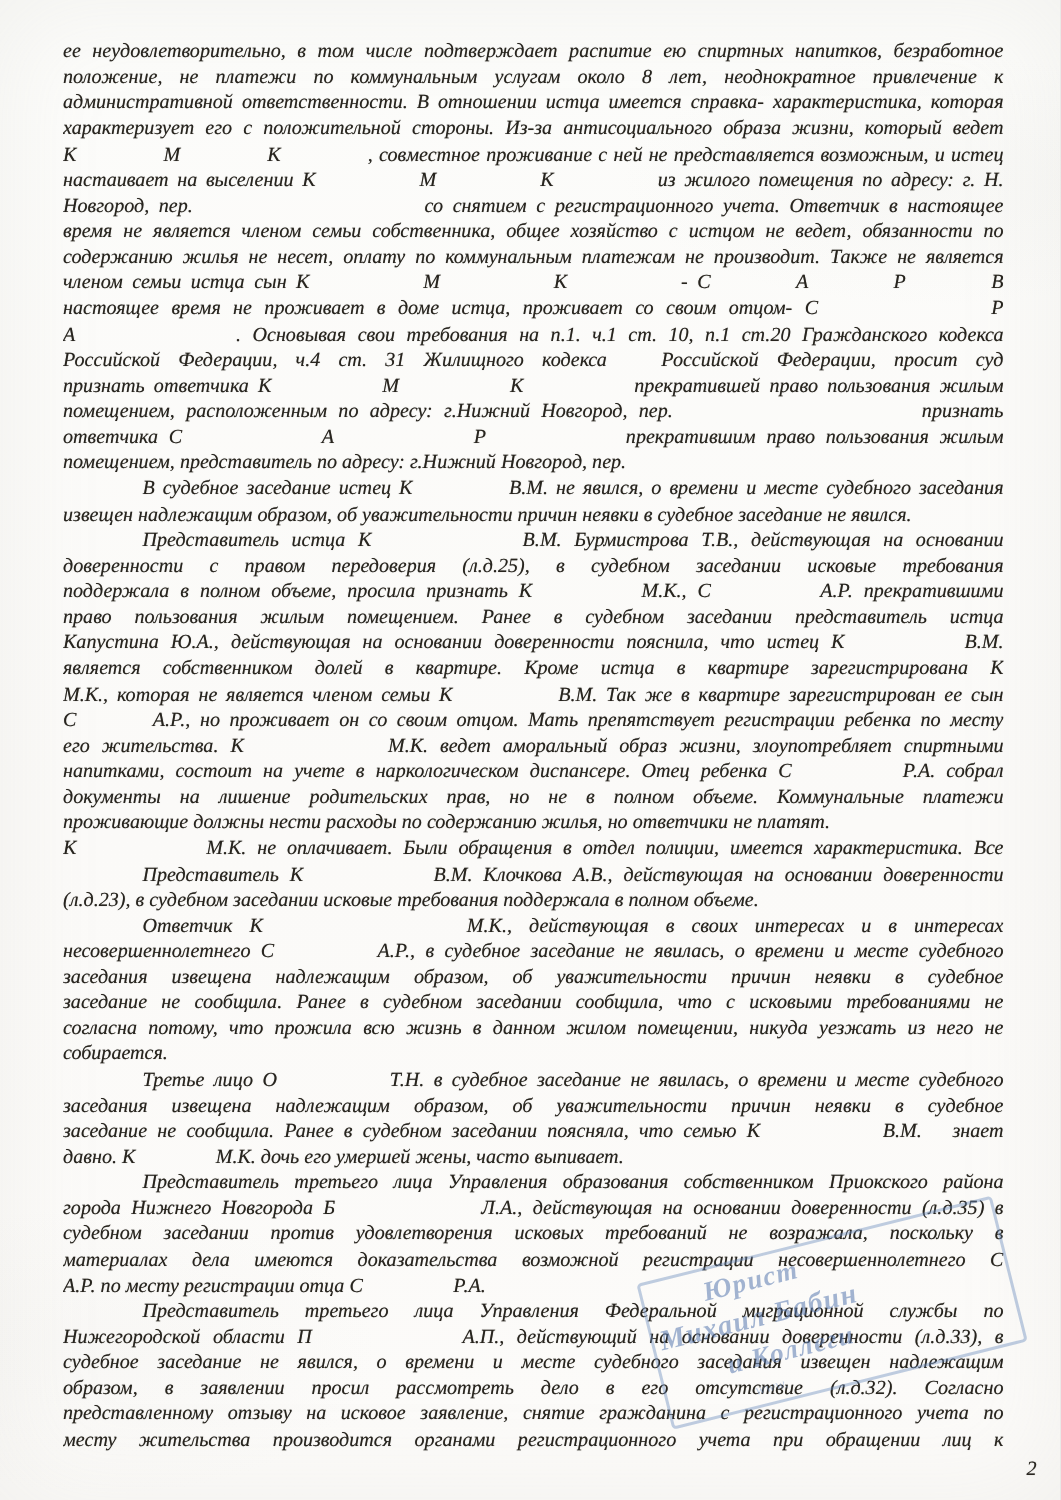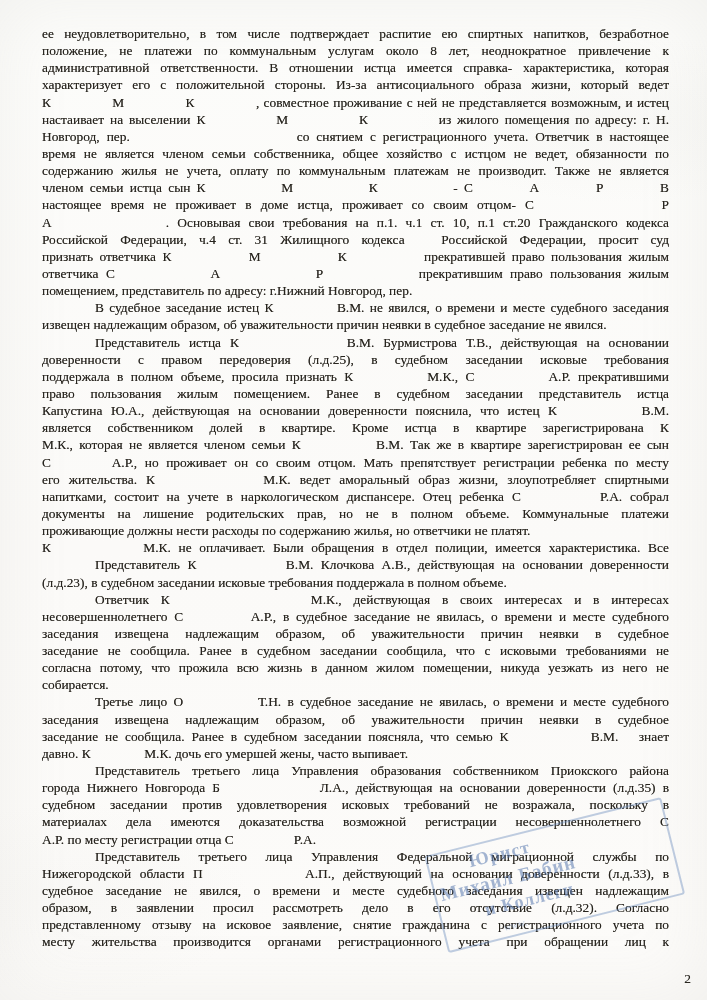--- a/index.html
+++ b/index.html
@@ -7,20 +7,21 @@
     position:relative;
     width:707px;height:1000px;
     margin:0 auto;
     background:
       radial-gradient(ellipse 300px 120px at 88% 12%, rgba(210,210,204,.10), transparent 70%),
       radial-gradient(ellipse 260px 140px at 10% 90%, rgba(205,205,200,.08), transparent 70%),
       linear-gradient(180deg,#fcfcfa 0%, #fbfaf8 55%, #fcfbf9 100%);
     box-shadow: inset 0 0 70px rgba(175,175,168,.14);
     overflow:hidden;
     font-family:"Liberation Serif","DejaVu Serif",serif;
+    font-style:italic;
   }
   .textblock{
     position:absolute;left:42px;top:25px;width:627px;
   }
   .line{
     font-size:13.4px;
     line-height:17.15px;
     height:17.15px;
     overflow:hidden;
     color:#27241e;
@@ -72,26 +73,27 @@
 
   <div class="textblock">
       <div class="line">ее неудовлетворительно, в том числе подтверждает распитие ею спиртных напитков, безработное</div>
       <div class="line">положение, не платежи по коммунальным услугам около 8 лет, неоднократное привлечение к</div>
       <div class="line">административной ответственности. В отношении истца имеется справка- характеристика, которая</div>
       <div class="line">характеризует его с положительной стороны. Из-за антисоциального образа жизни, который ведет</div>
       <div class="line">К&nbsp;&nbsp;&nbsp;&nbsp;&nbsp;&nbsp;&nbsp;&nbsp;&nbsp;&nbsp;&nbsp;&nbsp;&nbsp;&nbsp;М&nbsp;&nbsp;&nbsp;&nbsp;&nbsp;&nbsp;&nbsp;&nbsp;&nbsp;&nbsp;&nbsp;&nbsp;&nbsp;&nbsp;К&nbsp;&nbsp;&nbsp;&nbsp;&nbsp;&nbsp;&nbsp;&nbsp;&nbsp;&nbsp;&nbsp;&nbsp;&nbsp;&nbsp;, совместное проживание с ней не представляется возможным, и истец</div>
       <div class="line">настаивает на выселении К&nbsp;&nbsp;&nbsp;&nbsp;&nbsp;&nbsp;&nbsp;&nbsp;&nbsp;&nbsp;&nbsp;&nbsp;М&nbsp;&nbsp;&nbsp;&nbsp;&nbsp;&nbsp;&nbsp;&nbsp;&nbsp;&nbsp;&nbsp;&nbsp;К&nbsp;&nbsp;&nbsp;&nbsp;&nbsp;&nbsp;&nbsp;&nbsp;&nbsp;&nbsp;&nbsp;&nbsp;из жилого помещения по адресу: г. Н.</div>
       <div class="line">Новгород, пер.&nbsp;&nbsp;&nbsp;&nbsp;&nbsp;&nbsp;&nbsp;&nbsp;&nbsp;&nbsp;&nbsp;&nbsp;&nbsp;&nbsp;&nbsp;&nbsp;&nbsp;&nbsp;&nbsp;&nbsp;&nbsp;&nbsp;&nbsp;&nbsp;со снятием с регистрационного учета. Ответчик в настоящее</div>
       <div class="line">время не является членом семьи собственника, общее хозяйство с истцом не ведет, обязанности по</div>
-      <div class="line">содержанию жилья не учета, оплату по коммунальным платежам не производит. Также не является</div>
+      <div class="line">содержанию жилья не несет, оплату по коммунальным платежам не производит. Также не является</div>
       <div class="line">членом семьи истца сын К&nbsp;&nbsp;&nbsp;&nbsp;&nbsp;&nbsp;&nbsp;&nbsp;&nbsp;&nbsp;&nbsp;&nbsp;М&nbsp;&nbsp;&nbsp;&nbsp;&nbsp;&nbsp;&nbsp;&nbsp;&nbsp;&nbsp;&nbsp;&nbsp;К&nbsp;&nbsp;&nbsp;&nbsp;&nbsp;&nbsp;&nbsp;&nbsp;&nbsp;&nbsp;&nbsp;&nbsp;- С&nbsp;&nbsp;&nbsp;&nbsp;&nbsp;&nbsp;&nbsp;&nbsp;&nbsp;А&nbsp;&nbsp;&nbsp;&nbsp;&nbsp;&nbsp;&nbsp;&nbsp;&nbsp;Р&nbsp;&nbsp;&nbsp;&nbsp;&nbsp;&nbsp;&nbsp;&nbsp;&nbsp;В</div>
       <div class="line">настоящее время не проживает в доме истца, проживает со своим отцом- С&nbsp;&nbsp;&nbsp;&nbsp;&nbsp;&nbsp;&nbsp;&nbsp;&nbsp;&nbsp;&nbsp;&nbsp;&nbsp;&nbsp;Р</div>
       <div class="line">А&nbsp;&nbsp;&nbsp;&nbsp;&nbsp;&nbsp;&nbsp;&nbsp;&nbsp;&nbsp;&nbsp;&nbsp;&nbsp;&nbsp;. Основывая свои требования на п.1. ч.1 ст. 10, п.1 ст.20 Гражданского кодекса</div>
       <div class="line">Российской Федерации, ч.4 ст. 31 Жилищного кодекса &nbsp;&nbsp;Российской Федерации, просит суд</div>
       <div class="line">признать ответчика К&nbsp;&nbsp;&nbsp;&nbsp;&nbsp;&nbsp;&nbsp;&nbsp;&nbsp;&nbsp;&nbsp;&nbsp;М&nbsp;&nbsp;&nbsp;&nbsp;&nbsp;&nbsp;&nbsp;&nbsp;&nbsp;&nbsp;&nbsp;&nbsp;К&nbsp;&nbsp;&nbsp;&nbsp;&nbsp;&nbsp;&nbsp;&nbsp;&nbsp;&nbsp;&nbsp;&nbsp;прекратившей право пользования жилым</div>
+      <div class="line">помещением, расположенным по адресу: г.Нижний Новгород, пер.&nbsp;&nbsp;&nbsp;&nbsp;&nbsp;&nbsp;&nbsp;&nbsp;&nbsp;&nbsp;&nbsp;&nbsp;&nbsp;&nbsp;&nbsp;&nbsp;&nbsp;&nbsp;&nbsp;&nbsp;&nbsp;&nbsp;признать</div>
       <div class="line">ответчика С&nbsp;&nbsp;&nbsp;&nbsp;&nbsp;&nbsp;&nbsp;&nbsp;&nbsp;&nbsp;&nbsp;&nbsp;&nbsp;А&nbsp;&nbsp;&nbsp;&nbsp;&nbsp;&nbsp;&nbsp;&nbsp;&nbsp;&nbsp;&nbsp;&nbsp;&nbsp;Р&nbsp;&nbsp;&nbsp;&nbsp;&nbsp;&nbsp;&nbsp;&nbsp;&nbsp;&nbsp;&nbsp;&nbsp;&nbsp;прекратившим право пользования жилым</div>
       <div class="line endline">помещением, представитель по адресу: г.Нижний Новгород, пер.</div>
       <div class="line indent">В судебное заседание истец К&nbsp;&nbsp;&nbsp;&nbsp;&nbsp;&nbsp;&nbsp;&nbsp;&nbsp;&nbsp;&nbsp;&nbsp;В.М. не явился, о времени и месте судебного заседания</div>
       <div class="line endline">извещен надлежащим образом, об уважительности причин неявки в судебное заседание не явился.</div>
       <div class="line indent">Представитель истца К&nbsp;&nbsp;&nbsp;&nbsp;&nbsp;&nbsp;&nbsp;&nbsp;&nbsp;&nbsp;&nbsp;&nbsp;В.М. Бурмистрова Т.В., действующая на основании</div>
       <div class="line">доверенности с правом передоверия (л.д.25), в судебном заседании исковые требования</div>
       <div class="line">поддержала в полном объеме, просила признать К&nbsp;&nbsp;&nbsp;&nbsp;&nbsp;&nbsp;&nbsp;&nbsp;&nbsp;&nbsp;М.К., С&nbsp;&nbsp;&nbsp;&nbsp;&nbsp;&nbsp;&nbsp;&nbsp;&nbsp;&nbsp;А.Р. прекратившими</div>
       <div class="line">право пользования жилым помещением. Ранее в судебном заседании представитель истца</div>
       <div class="line">Капустина Ю.А., действующая на основании доверенности пояснила, что истец К&nbsp;&nbsp;&nbsp;&nbsp;&nbsp;&nbsp;&nbsp;&nbsp;&nbsp;&nbsp;В.М.</div>
       <div class="line">является собственником долей в квартире. Кроме истца в квартире зарегистрирована К</div>

